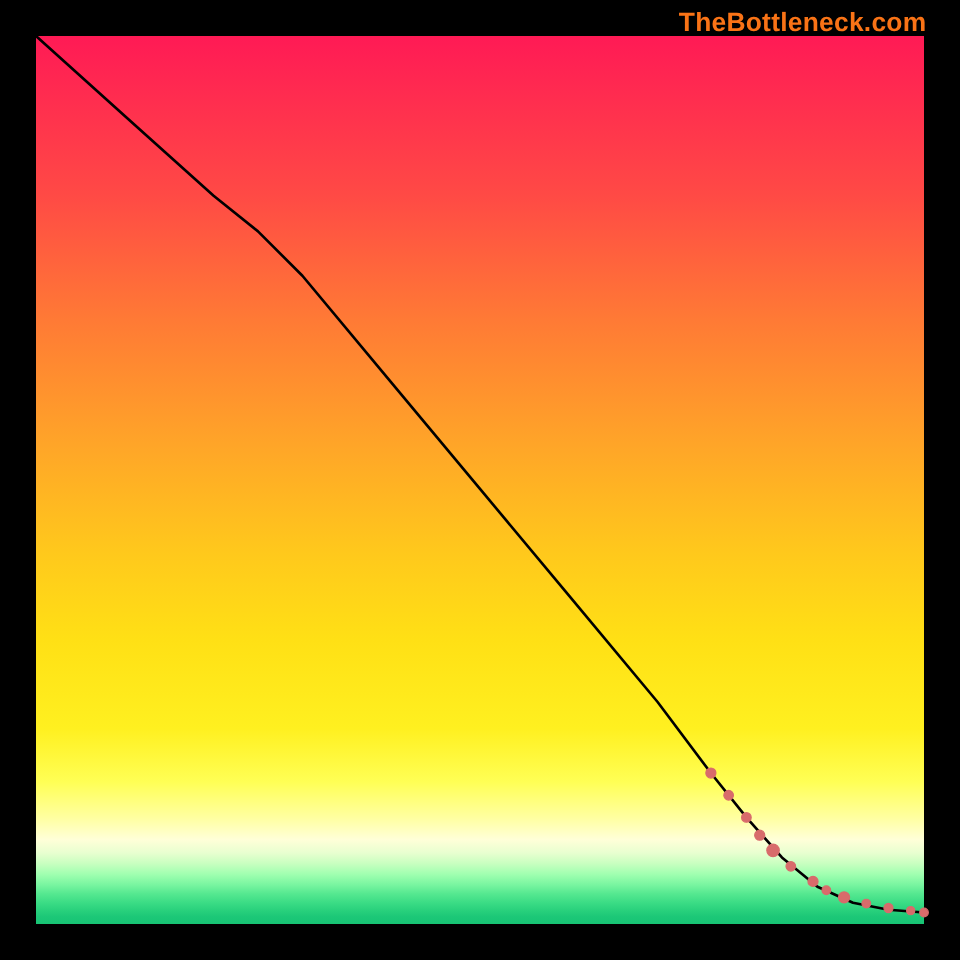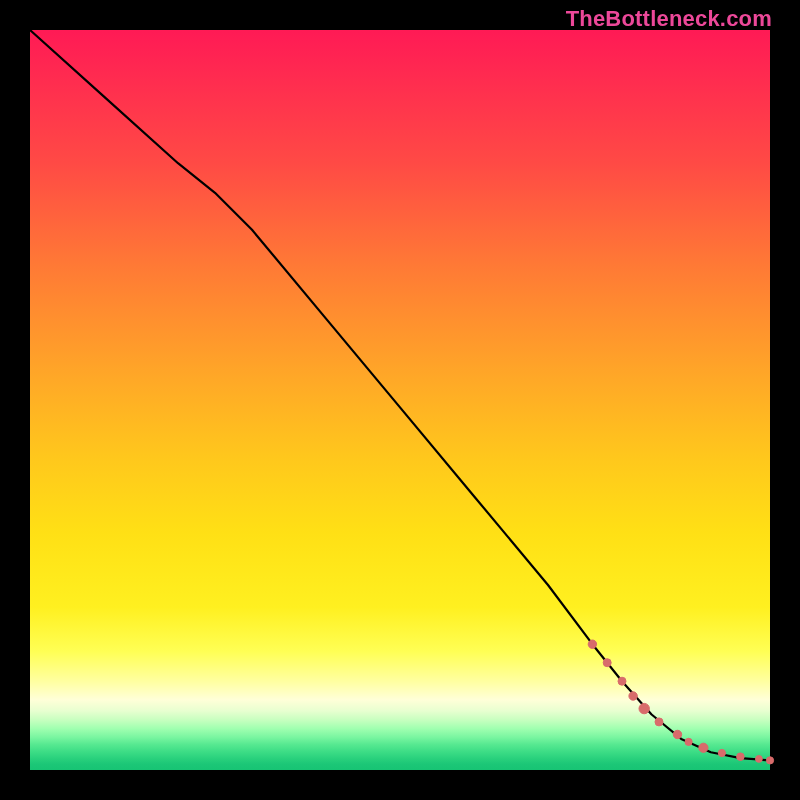--- a/index.html
+++ b/index.html
@@ -47,21 +47,21 @@
       #1cc777 99.2%,
       #17c474 100%
     );
   }
   .watermark {
     position: absolute;
     top: 6px;
     right: 28px;
     font-size: 22px;
     font-weight: 600;
-    color: #ec4899;
+    color: #f97316;
     letter-spacing: 0.2px;
   }
   svg.overlay {
     position: absolute;
     left: 0;
     top: 0;
     width: 740px;
     height: 740px;
     overflow: visible;
   }

